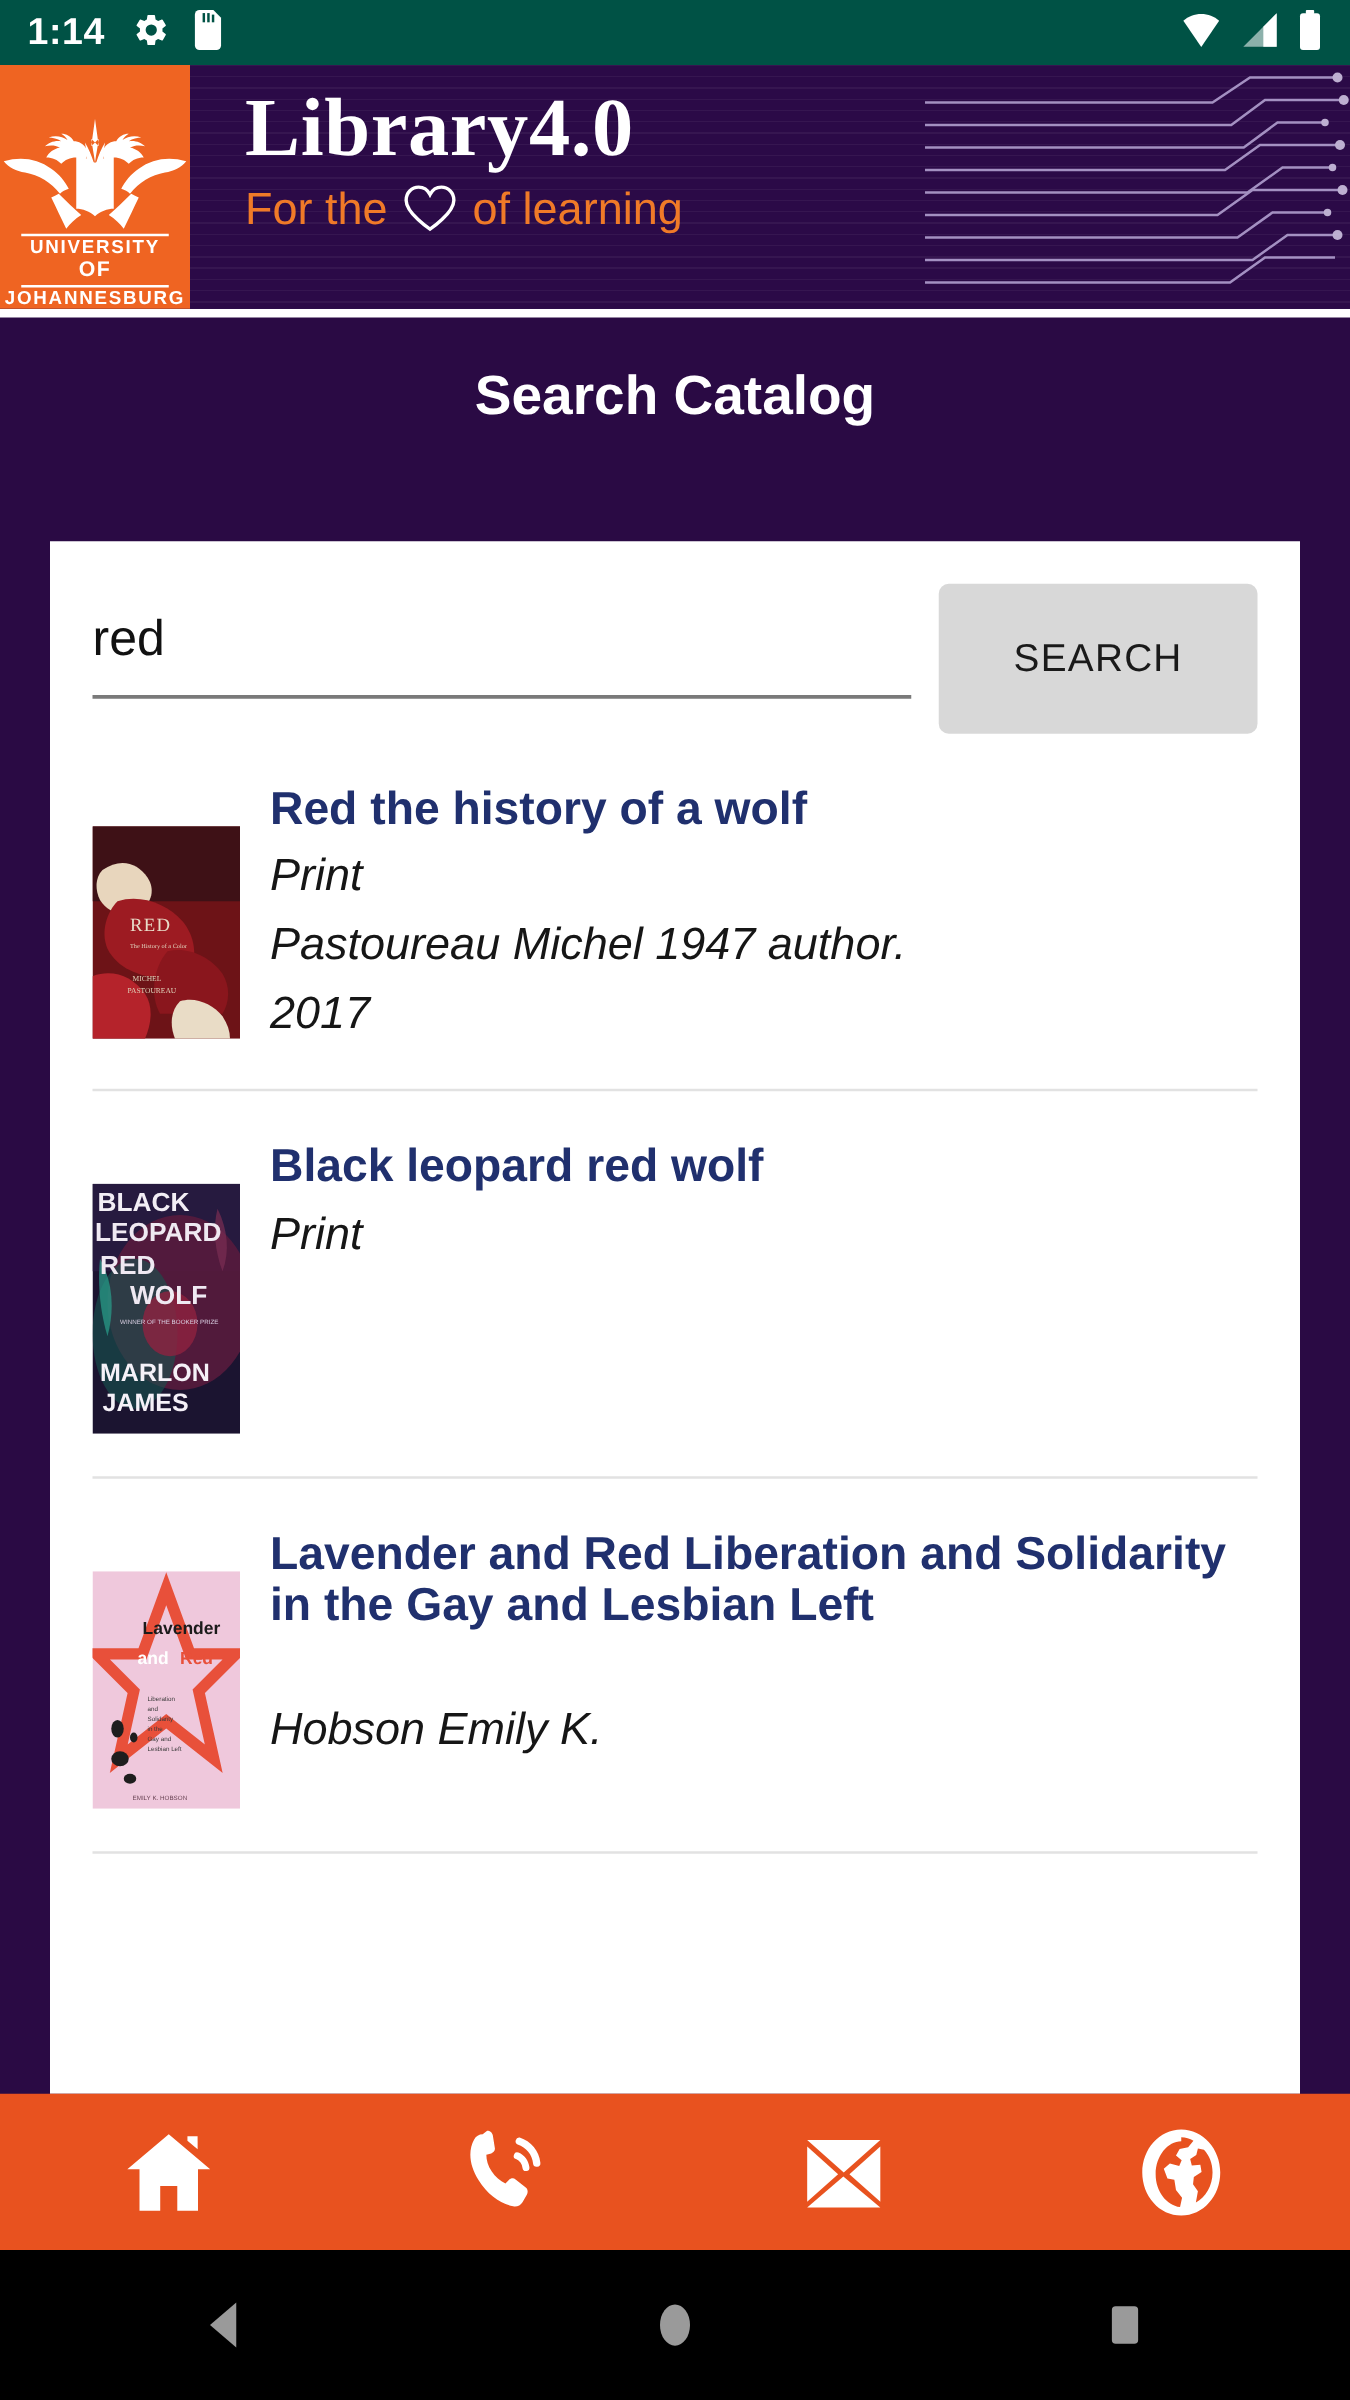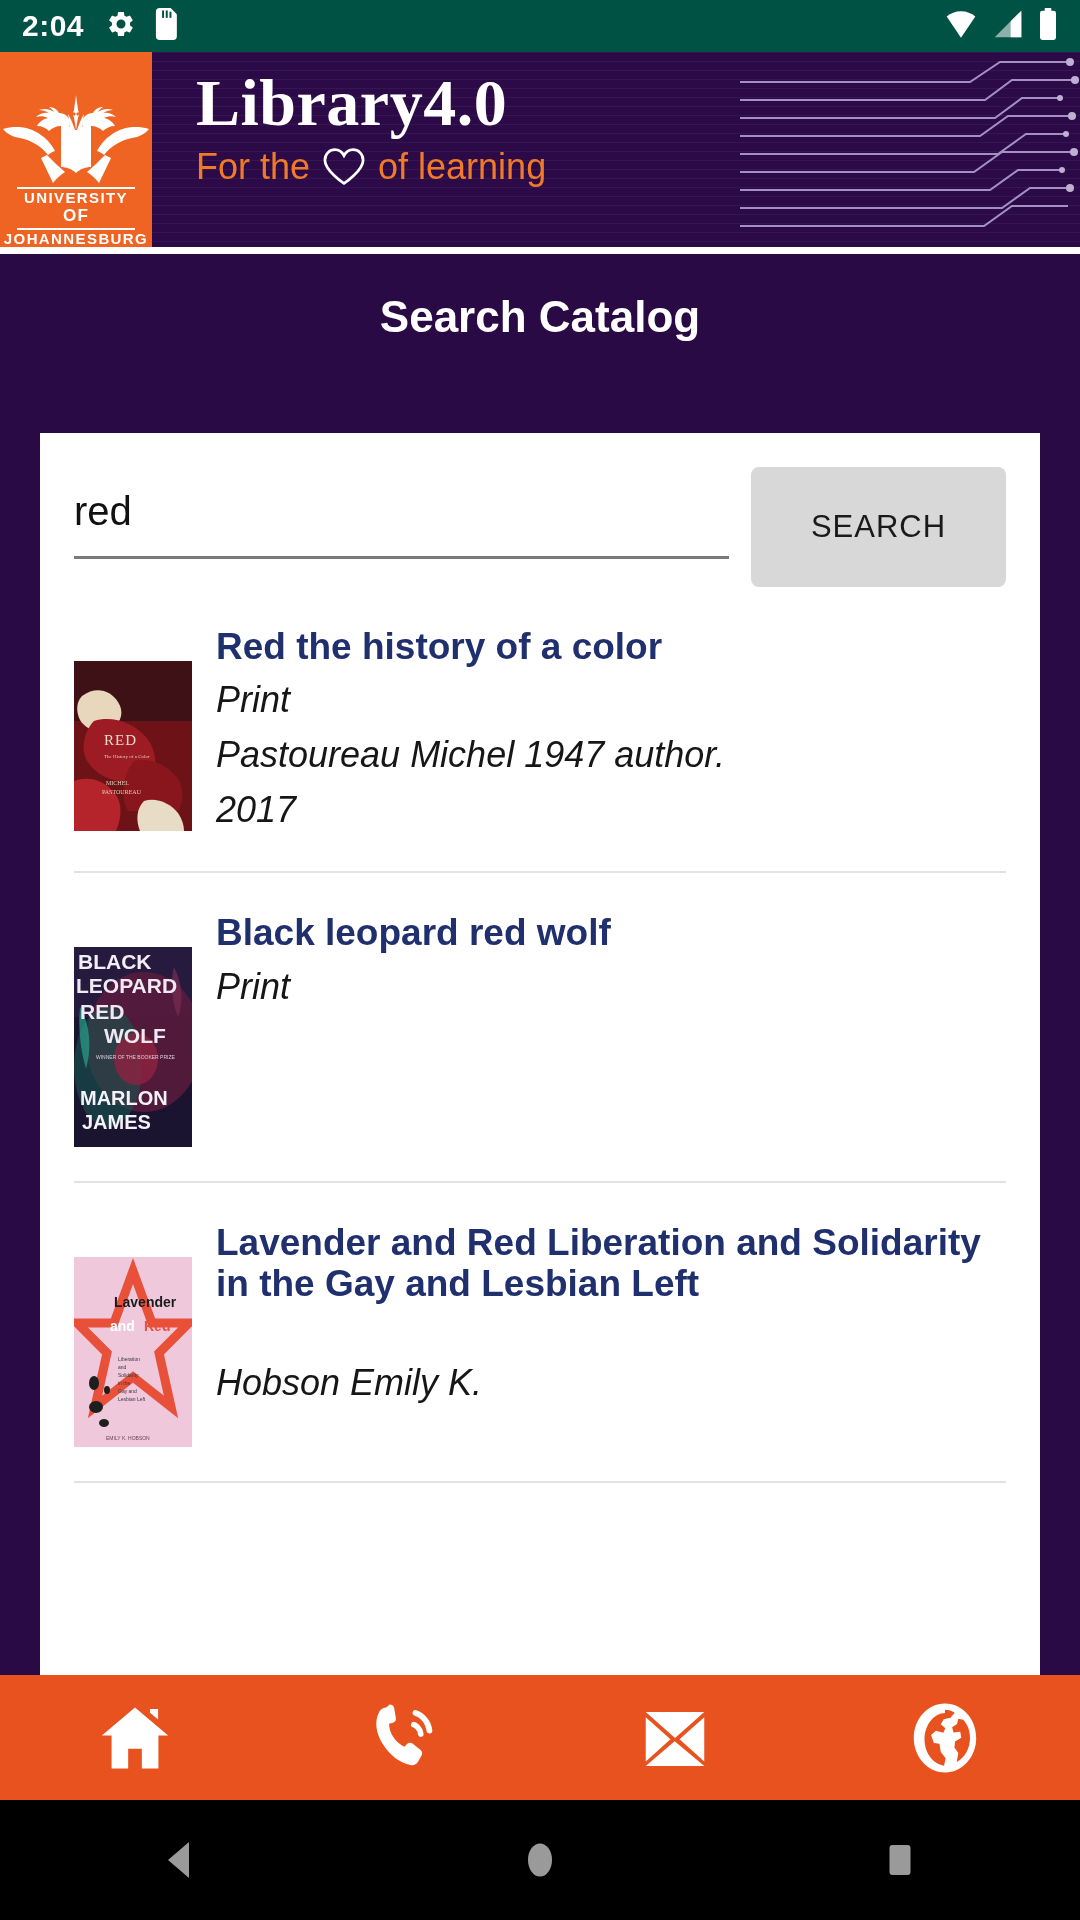--- a/index.html
+++ b/index.html
@@ -96,21 +96,21 @@
     display:flex; align-items:center;
   }
   .anav { flex:1; display:flex; align-items:center; justify-content:center; }
 </style>
 </head>
 <body>
 
 <div class="phone">
 
   <div class="statusbar">
-    <div class="sb-time">2:04</div>
+    <div class="sb-time">1:14</div>
     <div class="sb-left-icons">
       <span class="ico">
         <svg width="30" height="30" viewBox="0 0 24 24" fill="#fff">
           <path d="M19.14 12.94a7.07 7.07 0 0 0 0-1.88l2.03-1.58a.5.5 0 0 0 .12-.64l-1.92-3.32a.5.5 0 0 0-.6-.22l-2.39.96a7.3 7.3 0 0 0-1.63-.95l-.36-2.54a.5.5 0 0 0-.5-.42h-3.84a.5.5 0 0 0-.5.42l-.36 2.54c-.59.24-1.13.56-1.63.95l-2.39-.96a.5.5 0 0 0-.6.22L2.65 8.84a.5.5 0 0 0 .12.64l2.03 1.58a7.07 7.07 0 0 0 0 1.88l-2.03 1.58a.5.5 0 0 0-.12.64l1.92 3.32c.12.22.38.3.6.22l2.39-.96c.5.39 1.04.71 1.63.95l.36 2.54c.04.24.25.42.5.42h3.84c.25 0 .46-.18.5-.42l.36-2.54c.59-.24 1.13-.56 1.63-.95l2.39.96c.22.08.48 0 .6-.22l1.92-3.32a.5.5 0 0 0-.12-.64l-2.03-1.58zM12 15.6A3.6 3.6 0 1 1 12 8.4a3.6 3.6 0 0 1 0 7.2z"></path>
         </svg>
       </span>
       <span class="ico">
         <svg width="26" height="32" viewBox="0 0 20 26" fill="#fff">
           <path d="M4 0h9l5 5v18a3 3 0 0 1-3 3H4a3 3 0 0 1-3-3V3a3 3 0 0 1 3-3z"></path>
           <rect x="6" y="2" width="1.6" height="6" fill="#005245"></rect>
@@ -223,21 +223,21 @@
             <path d="M0 120c16-6 32 0 42 14 6 9 6 22 0 36H0z" fill="#b5232b"></path>
             <path d="M70 140c12-4 26 2 34 12 4 6 6 12 6 18H66c-4-10-4-22 4-30z" fill="#e9dcc6"></path>
             <rect x="22" y="70" width="62" height="16" fill="none"></rect>
             <text x="30" y="84" font-family="Liberation Serif, serif" font-size="15" fill="#e8dcc8" letter-spacing="1">RED</text>
             <text x="30" y="97" font-family="Liberation Serif, serif" font-size="5" fill="#e0d2bb">The History of a Color</text>
             <text x="32" y="124" font-family="Liberation Serif, serif" font-size="6" fill="#ded0b8">MICHEL</text>
             <text x="28" y="133" font-family="Liberation Serif, serif" font-size="6" fill="#ded0b8">PASTOUREAU</text>
           </svg>
         </div>
         <div class="meta">
-          <div class="r-title">Red the history of a color</div>
+          <div class="r-title">Red the history of a wolf</div>
           <div class="r-line">Print</div>
           <div class="r-line">Pastoureau Michel 1947 author.</div>
           <div class="r-line">2017</div>
         </div>
       </div>
 
       <div class="result">
         <div class="thumb">
           <svg viewBox="0 0 118 200">
             <rect width="118" height="200" fill="#1b1430"></rect>

